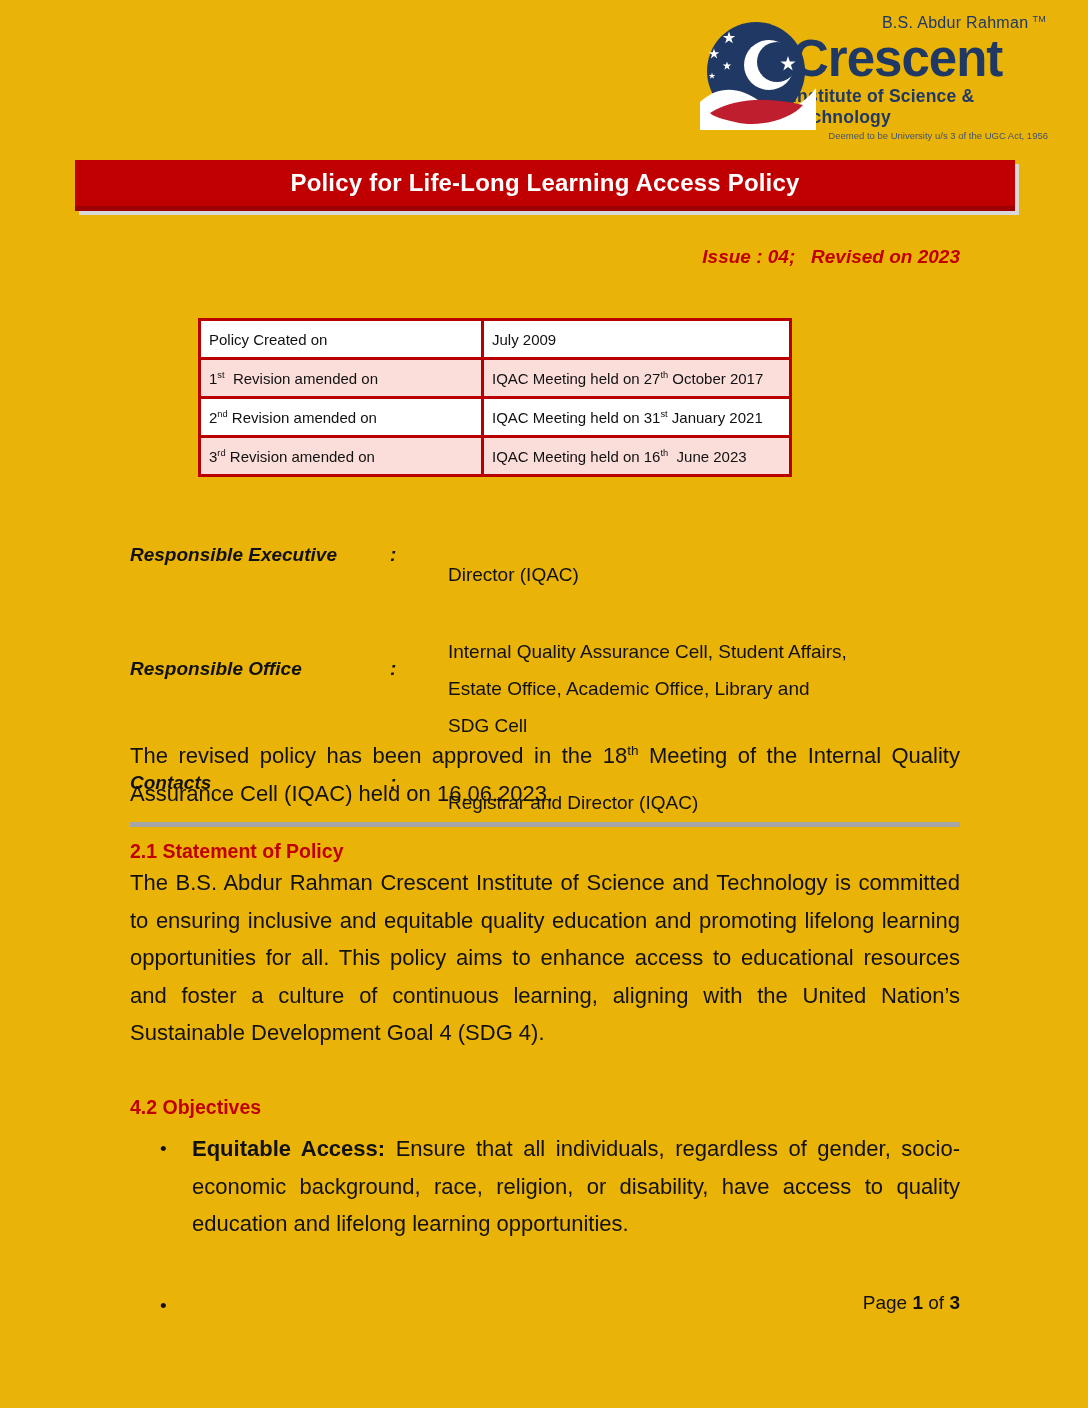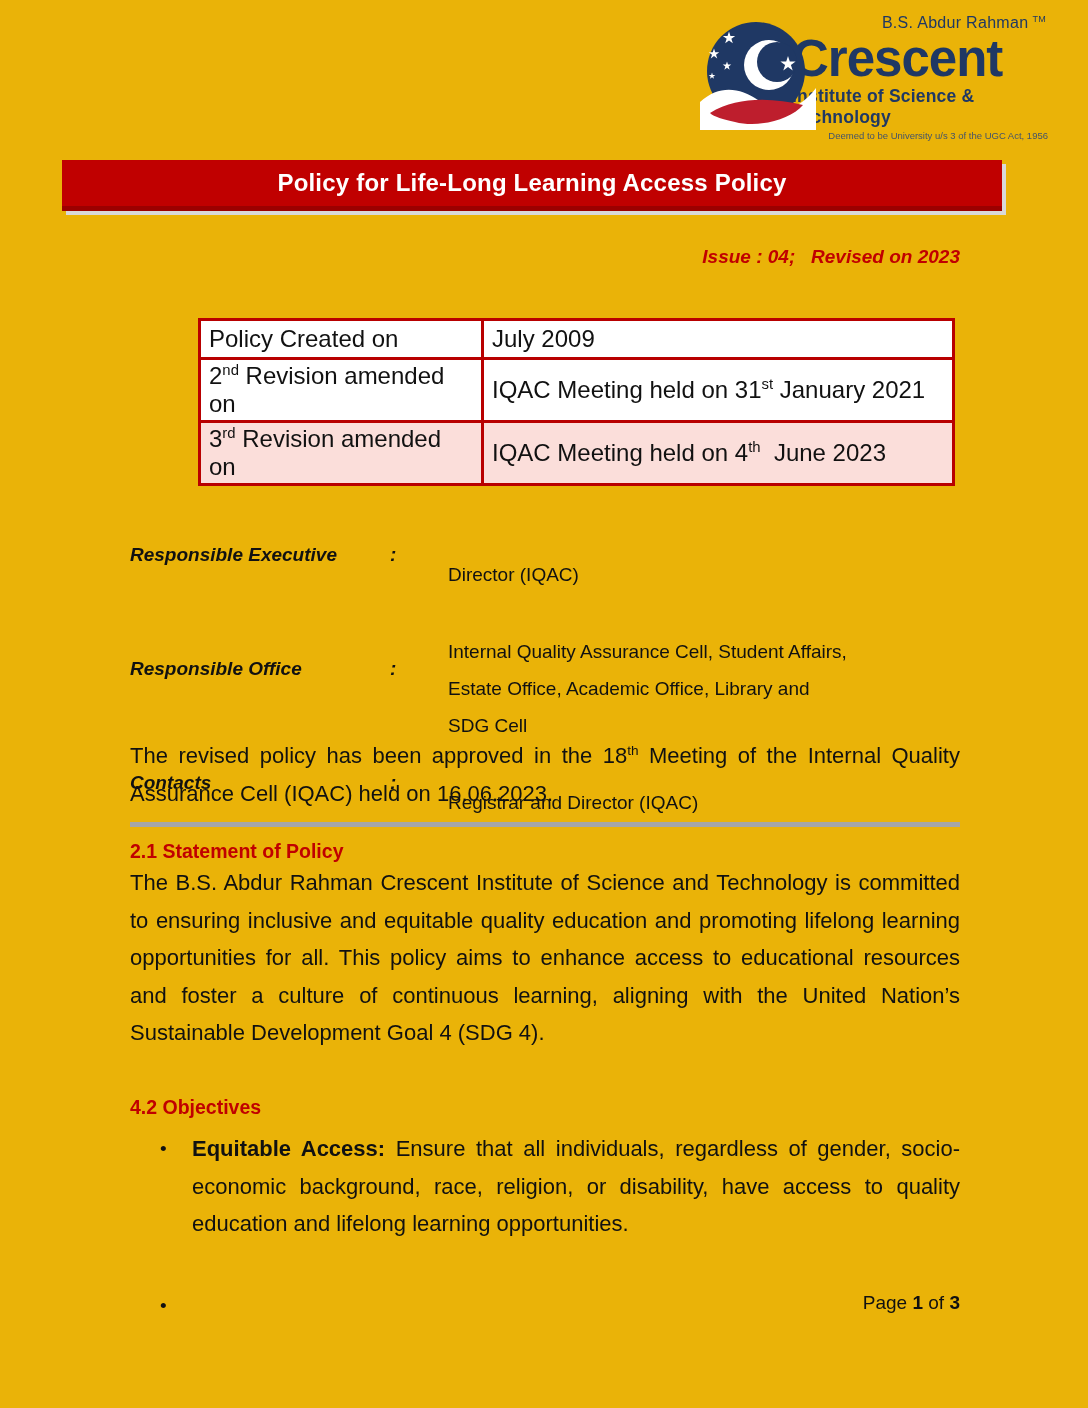--- a/index.html
+++ b/index.html
@@ -33,39 +33,39 @@
     font-size: 17.5px; font-weight: bold; color: #1f3864;
     letter-spacing: .2px; margin-top: 2px;
   }
   .logo-tagline {
     font-size: 9.5px; font-weight: 500; color: #44546a;
     text-align: right; padding-right: 4px; margin-top: 2px;
   }
 
   
   .banner {
-    position: absolute; top: 160px; left: 62px; width: 940px; height: 51px;
+    position: absolute; top: 160px; left: 75px; width: 940px; height: 51px;
     background: #c00000;
     border-bottom: 5px solid #9c0000;
     box-shadow: 4px 4px 0 #d9d9d9;
     display: flex; align-items: center; justify-content: center;
   }
   .banner-title { color: #ffffff; font-size: 24px; font-weight: bold; letter-spacing: .2px; }
 
   
   .issue-line {
     position: absolute; top: 246px; right: 128px;
     color: #c00000; font-size: 19px; font-weight: bold; font-style: italic;
   }
 
   
   table.history {
-    position: absolute; top: 318px; left: 198px; width: 757px;
+    position: absolute; top: 318px; left: 198px; width: 594px;
     border-collapse: collapse;
-    font-size: 24px; color: #111;
+    font-size: 15px; color: #111;
   }
   table.history td {
     border: 3px solid #b80000;
     height: 39px; padding: 2px 8px; vertical-align: middle;
     background: #ffffff;
   }
   table.history tr.shaded td { background: #fbdeda; }
   table.history td.c1 { width: 283px; }
   sup.ord { font-size: 62%; vertical-align: super; line-height: 0; }
 
@@ -139,27 +139,31 @@
   </div>
 
   <div class="issue-line">Issue : 04;&nbsp;&nbsp; Revised on 2023</div>
 
   <table class="history">
     <tbody>
       <tr>
         <td class="c1"><span>Policy Created on</span><sup class="ord"></sup><span></span></td>
         <td><span>July 2009</span><sup class="ord"></sup><span></span></td>
       </tr>
+      <tr class="shaded">
+        <td class="c1"><span>1</span><sup class="ord">st</sup><span>&nbsp; Revision amended on</span></td>
+        <td><span>IQAC Meeting held on 27</span><sup class="ord">th</sup><span> October 2017</span></td>
+      </tr>
       <tr>
         <td class="c1"><span>2</span><sup class="ord">nd</sup><span> Revision amended on</span></td>
         <td><span>IQAC Meeting held on 31</span><sup class="ord">st</sup><span> January 2021</span></td>
       </tr>
       <tr class="shaded">
         <td class="c1"><span>3</span><sup class="ord">rd</sup><span> Revision amended on</span></td>
-        <td><span>IQAC Meeting held on 4</span><sup class="ord">th</sup><span>&nbsp; June 2023</span></td>
+        <td><span>IQAC Meeting held on 16</span><sup class="ord">th</sup><span>&nbsp; June 2023</span></td>
       </tr>
     </tbody>
   </table>
 
   <div class="responsible">
     <div class="resp-row">
       <div class="resp-label">Responsible Executive</div>
       <div class="resp-colon">:</div>
       <div class="resp-value">Director (IQAC)</div>
     </div>

